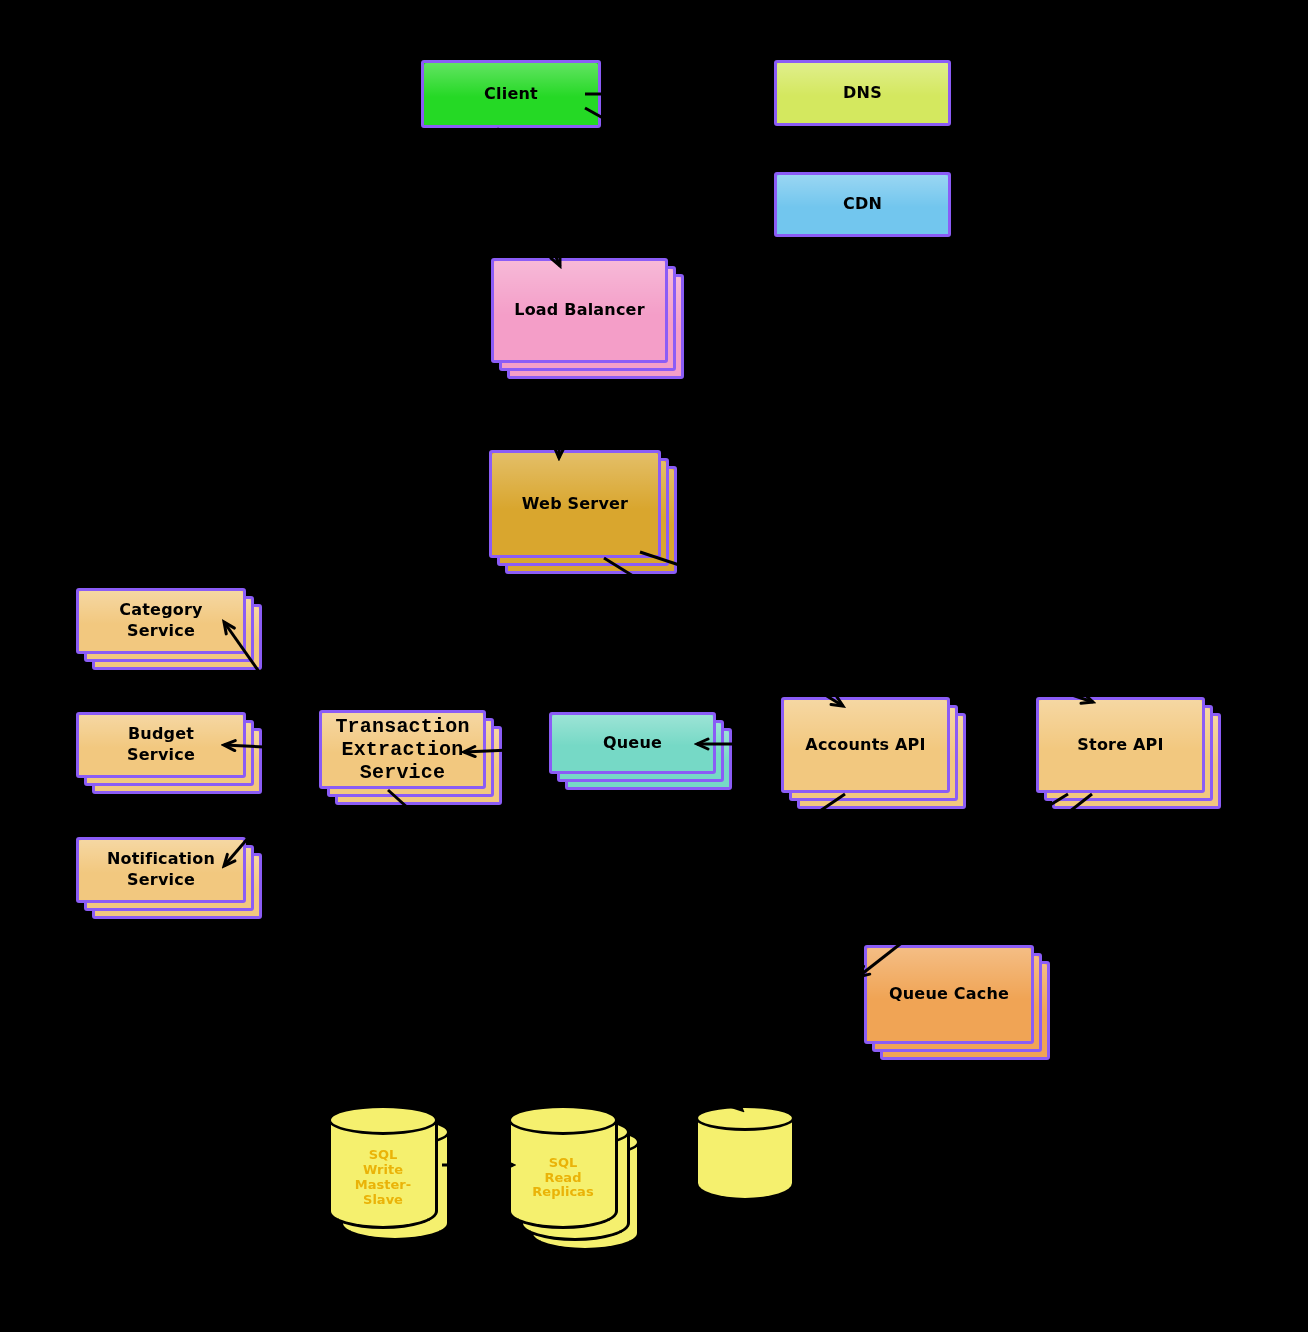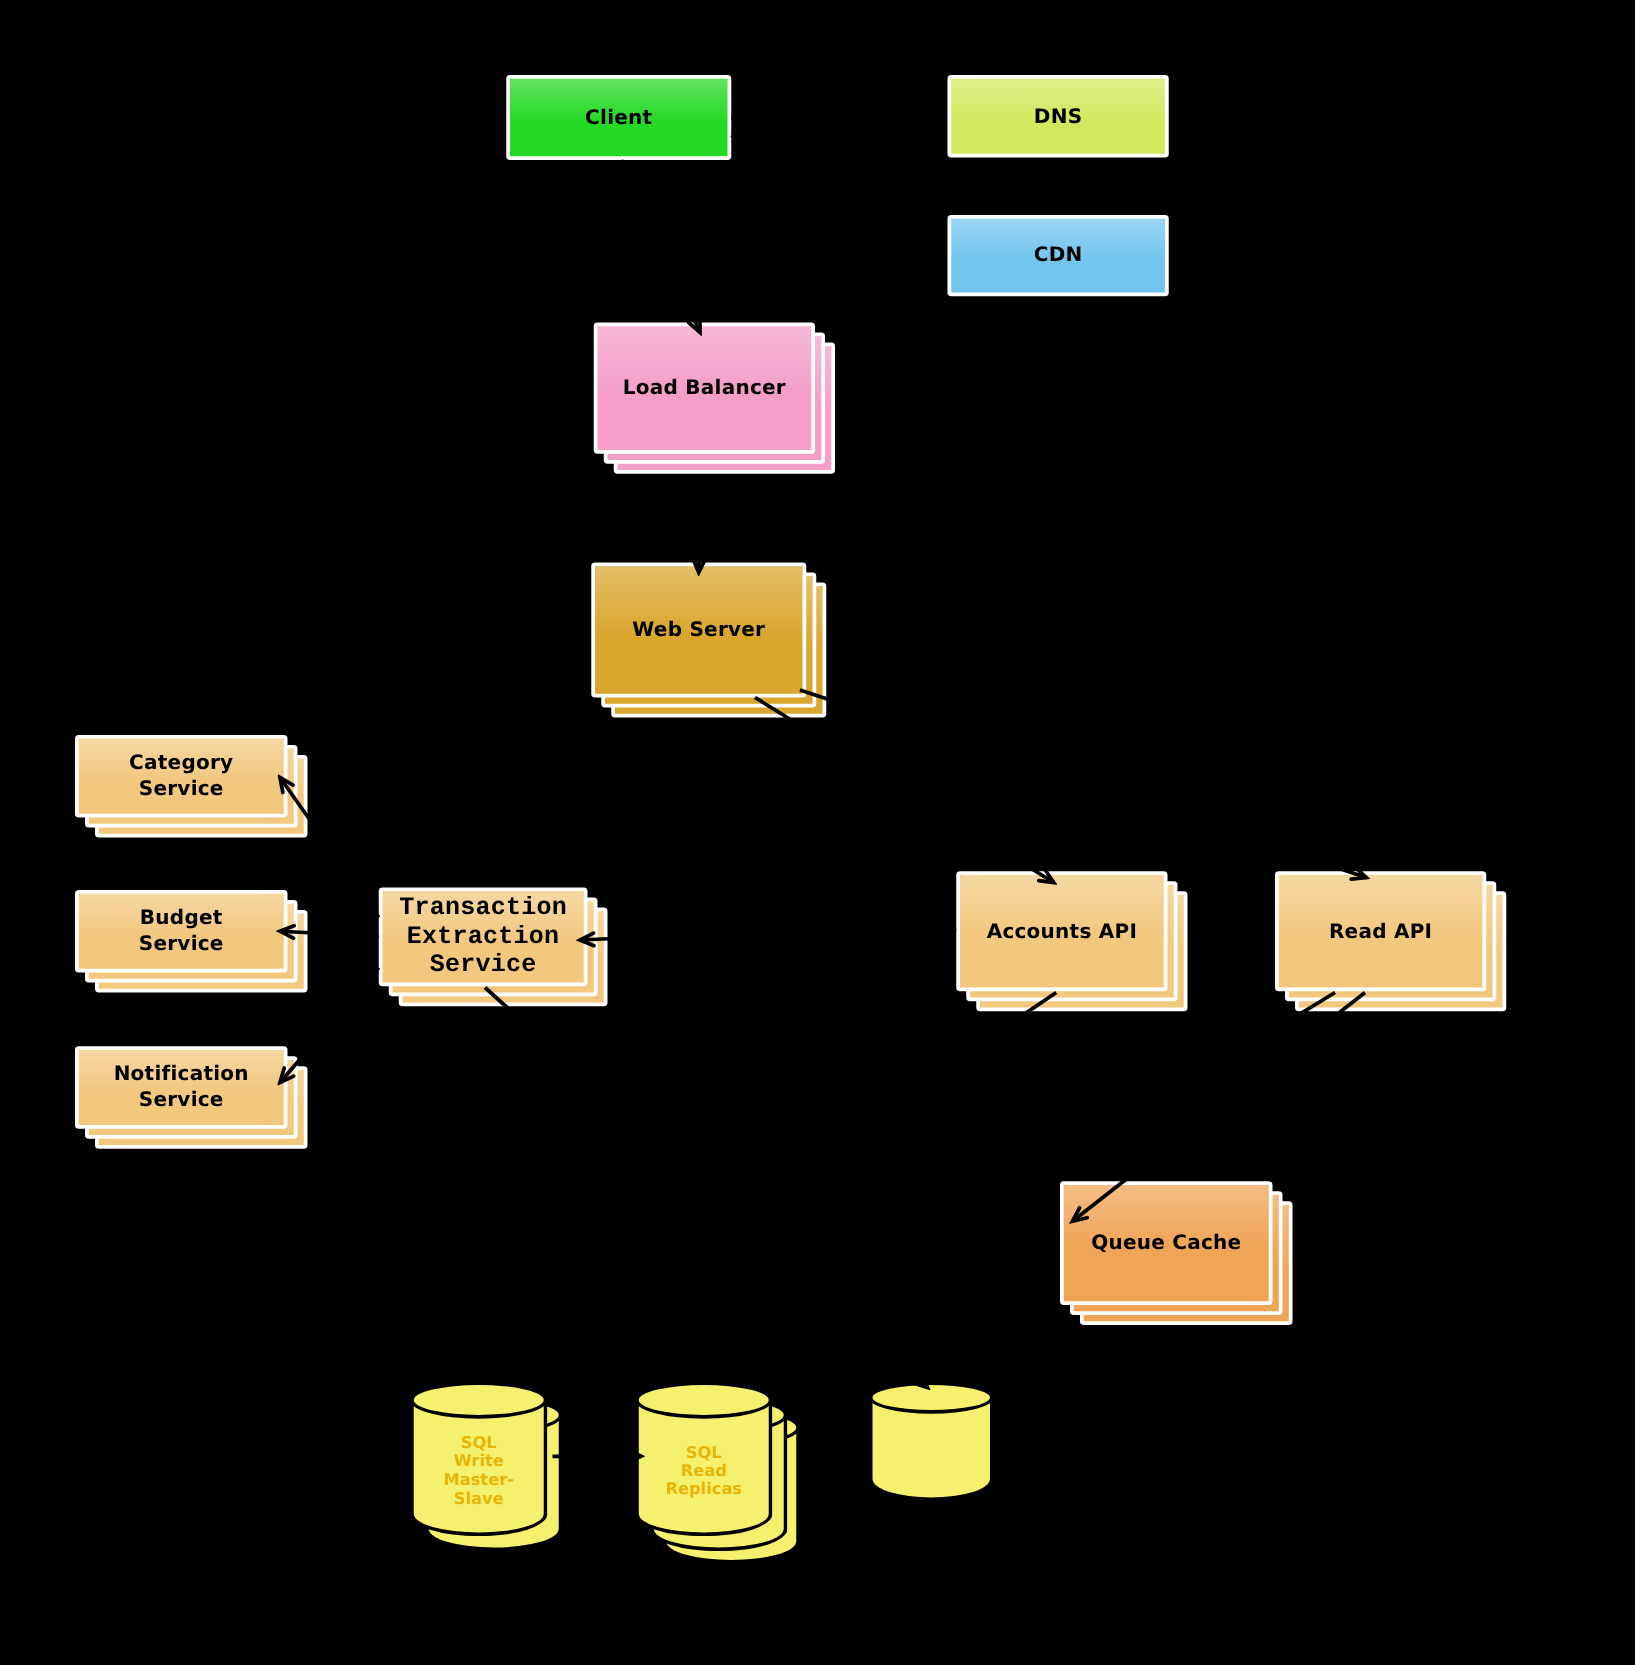--- a/index.html
+++ b/index.html
@@ -3,22 +3,22 @@
 <meta charset="utf-8">
 <style>
   html,body{margin:0;padding:0;background:#000;}
   .canvas{
     position:relative;width:1308px;height:1332px;background:#000;
     font-family:"DejaVu Sans","Liberation Sans",sans-serif;overflow:hidden;
   }
   
   .node{position:absolute;z-index:2;}
   .layer{
-    position:absolute;left:0;top:0;width:100%;height:100%;
-    background:var(--c);border:3px solid #ffffff;border-radius:3px;box-sizing:border-box;
+    position:absolute;left:16px;top:0;width:100%;height:100%;
+    background:var(--c);border:3px solid #8b5cf6;border-radius:3px;box-sizing:border-box;
   }
   .layer::before{
     content:"";position:absolute;inset:0;border-radius:inherit;
     background:linear-gradient(rgba(255,255,255,.28),rgba(255,255,255,0) 55%);
     pointer-events:none;
   }
   .layer.l2{transform:translate(16px,16px);z-index:1;}
   .layer.l1{transform:translate(8px,8px);z-index:2;}
   .layer.main{z-index:3;display:flex;align-items:center;justify-content:center;}
   .lbl{
@@ -117,34 +117,41 @@
   <div class="node" style="left:303px;top:710px;width:167px;height:79px;--c:#F2C87F;">
     <div class="layer l2"></div>
     <div class="layer l1"></div>
     <div class="layer main">
       <span class="lbl" style="font-size:20px;line-height:1.15;font-family:Liberation Mono, monospace;">Transaction
 Extraction
 Service</span>
     </div>
   </div>
 
+  <div class="node" style="left:533px;top:712px;width:167px;height:62px;--c:#76D9C6;">
+    <div class="layer l2"></div>
+    <div class="layer l1"></div>
+    <div class="layer main">
+      <span class="lbl">Queue</span>
+    </div>
+  </div>
 
   <div class="node" style="left:765px;top:697px;width:169px;height:96px;--c:#F2C87F;">
     <div class="layer l2"></div>
     <div class="layer l1"></div>
     <div class="layer main">
       <span class="lbl">Accounts API</span>
     </div>
   </div>
 
   <div class="node" style="left:1020px;top:697px;width:169px;height:96px;--c:#F2C87F;">
     <div class="layer l2"></div>
     <div class="layer l1"></div>
     <div class="layer main">
-      <span class="lbl">Read API</span>
+      <span class="lbl">Store API</span>
     </div>
   </div>
 
   <div class="node" style="left:848px;top:945px;width:170px;height:99px;--c:#F0A455;">
     <div class="layer l2"></div>
     <div class="layer l1"></div>
     <div class="layer main">
       <span class="lbl">Queue Cache</span>
     </div>
   </div>

